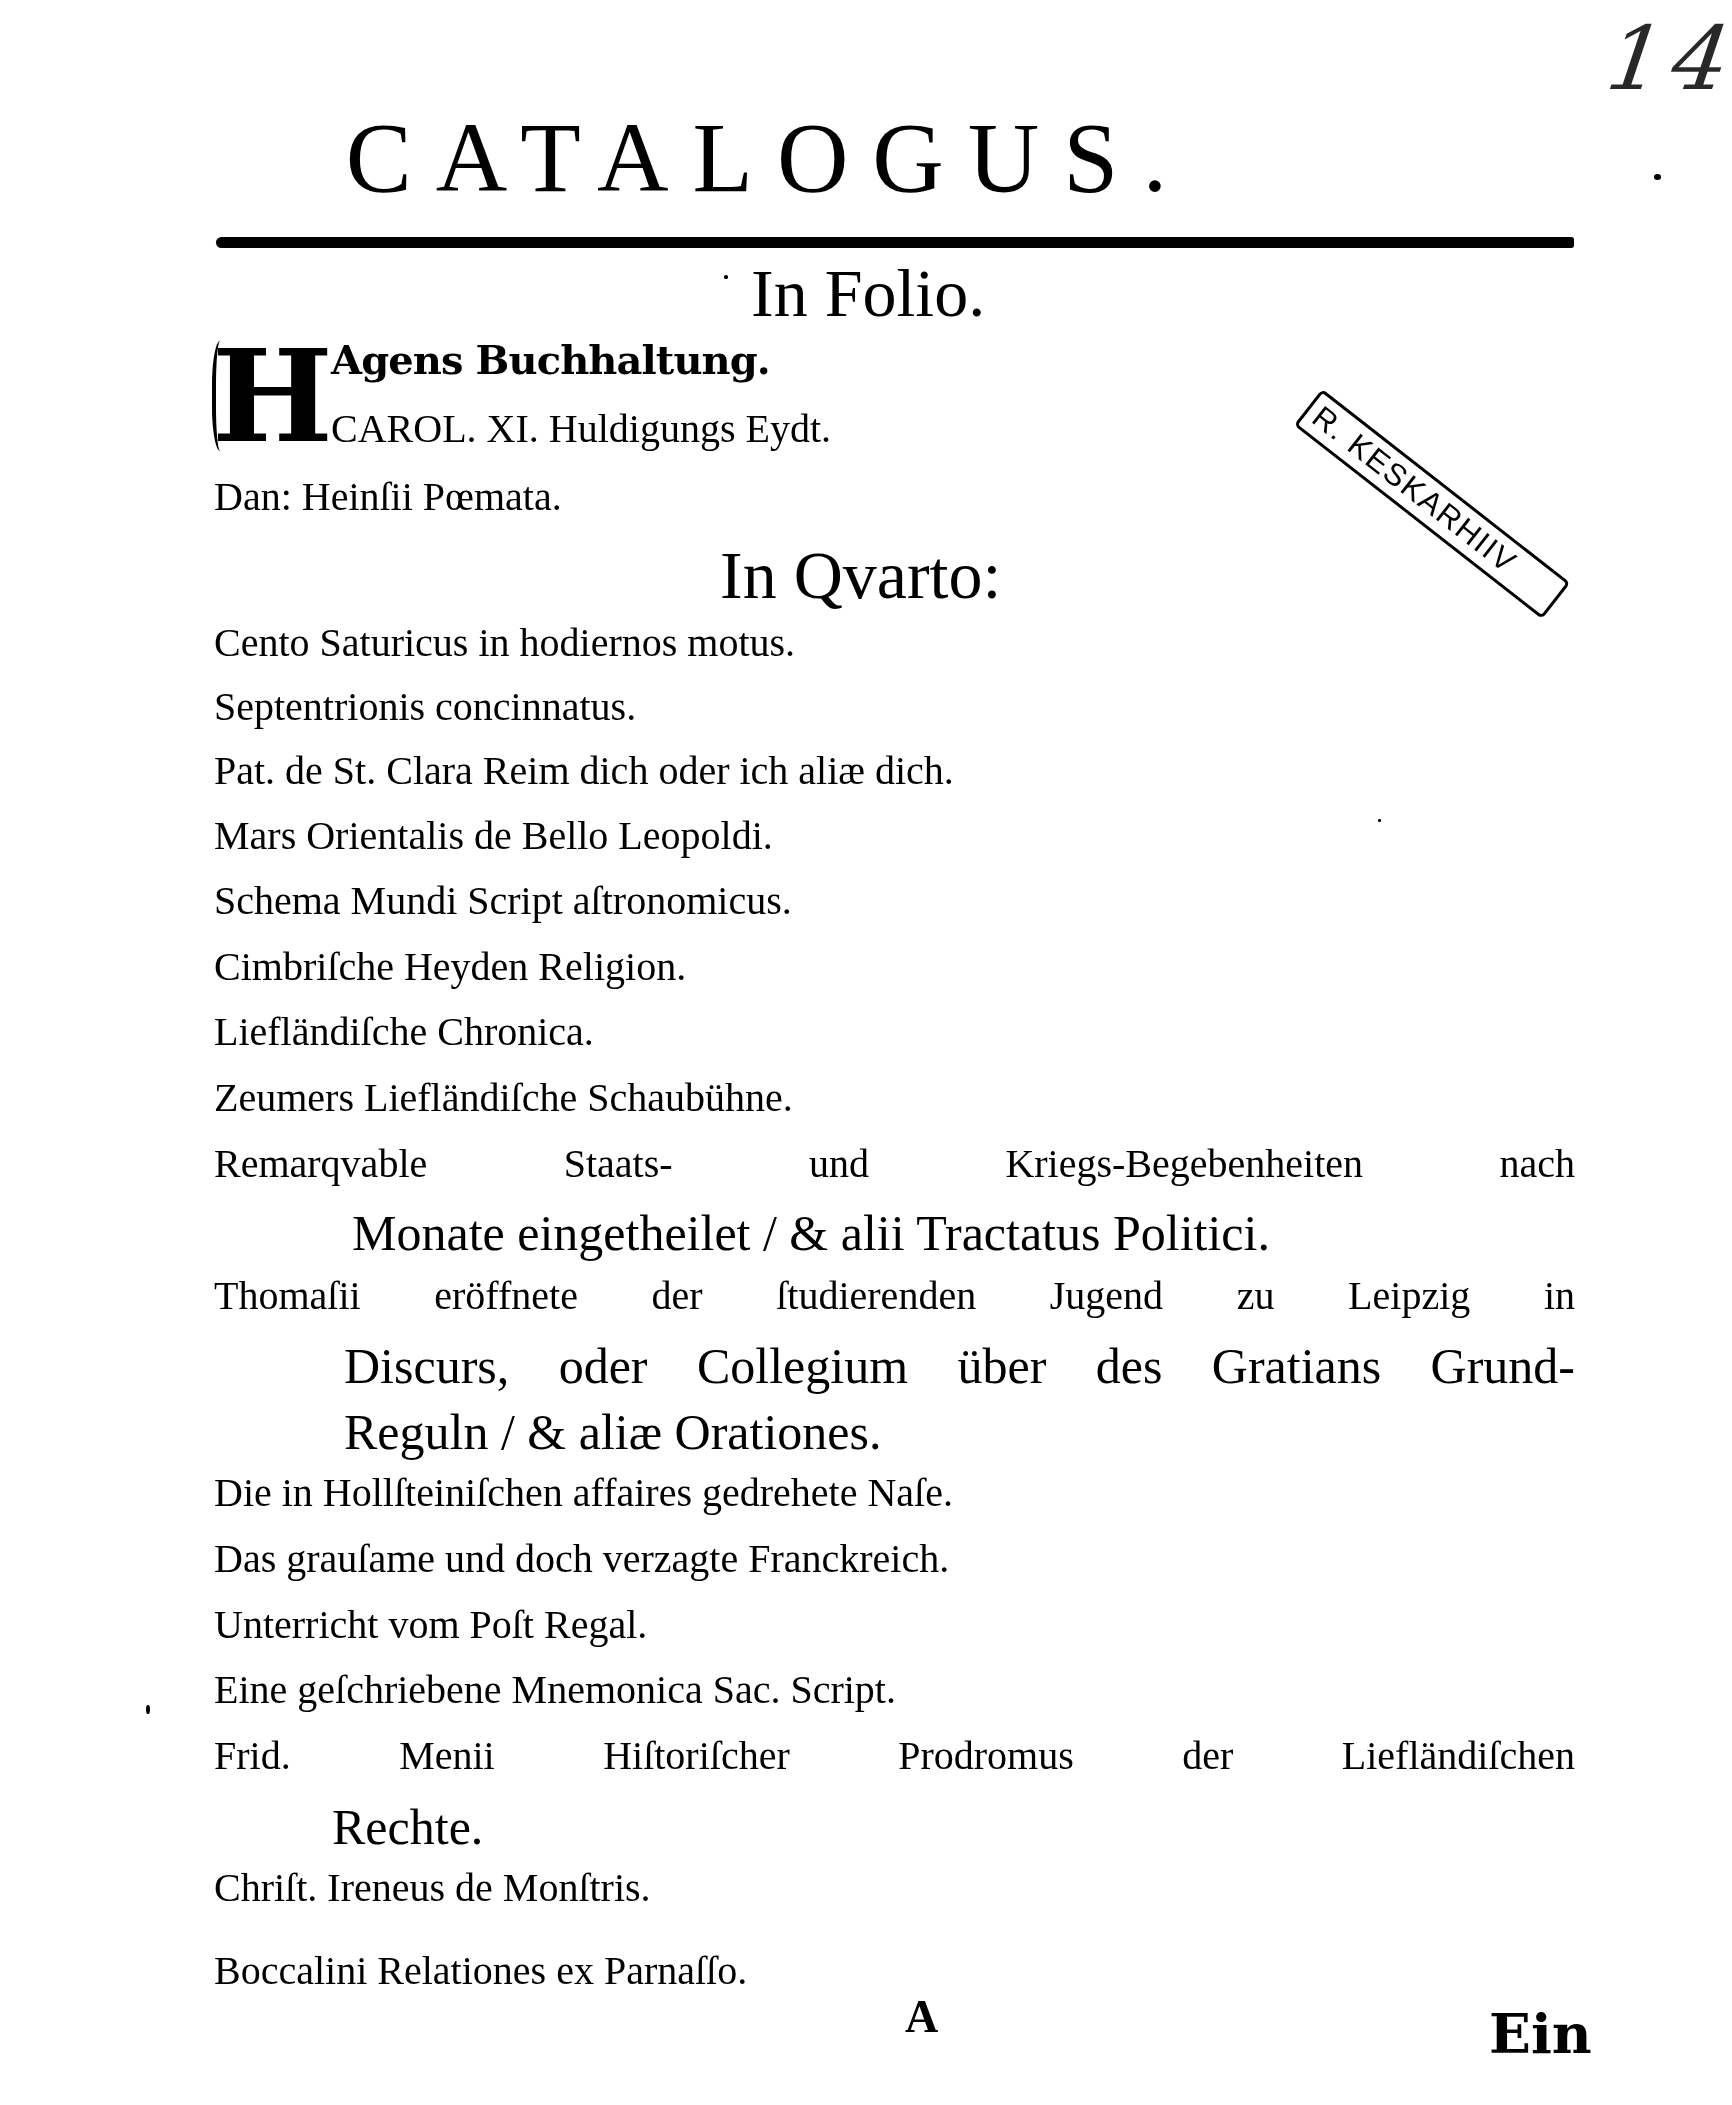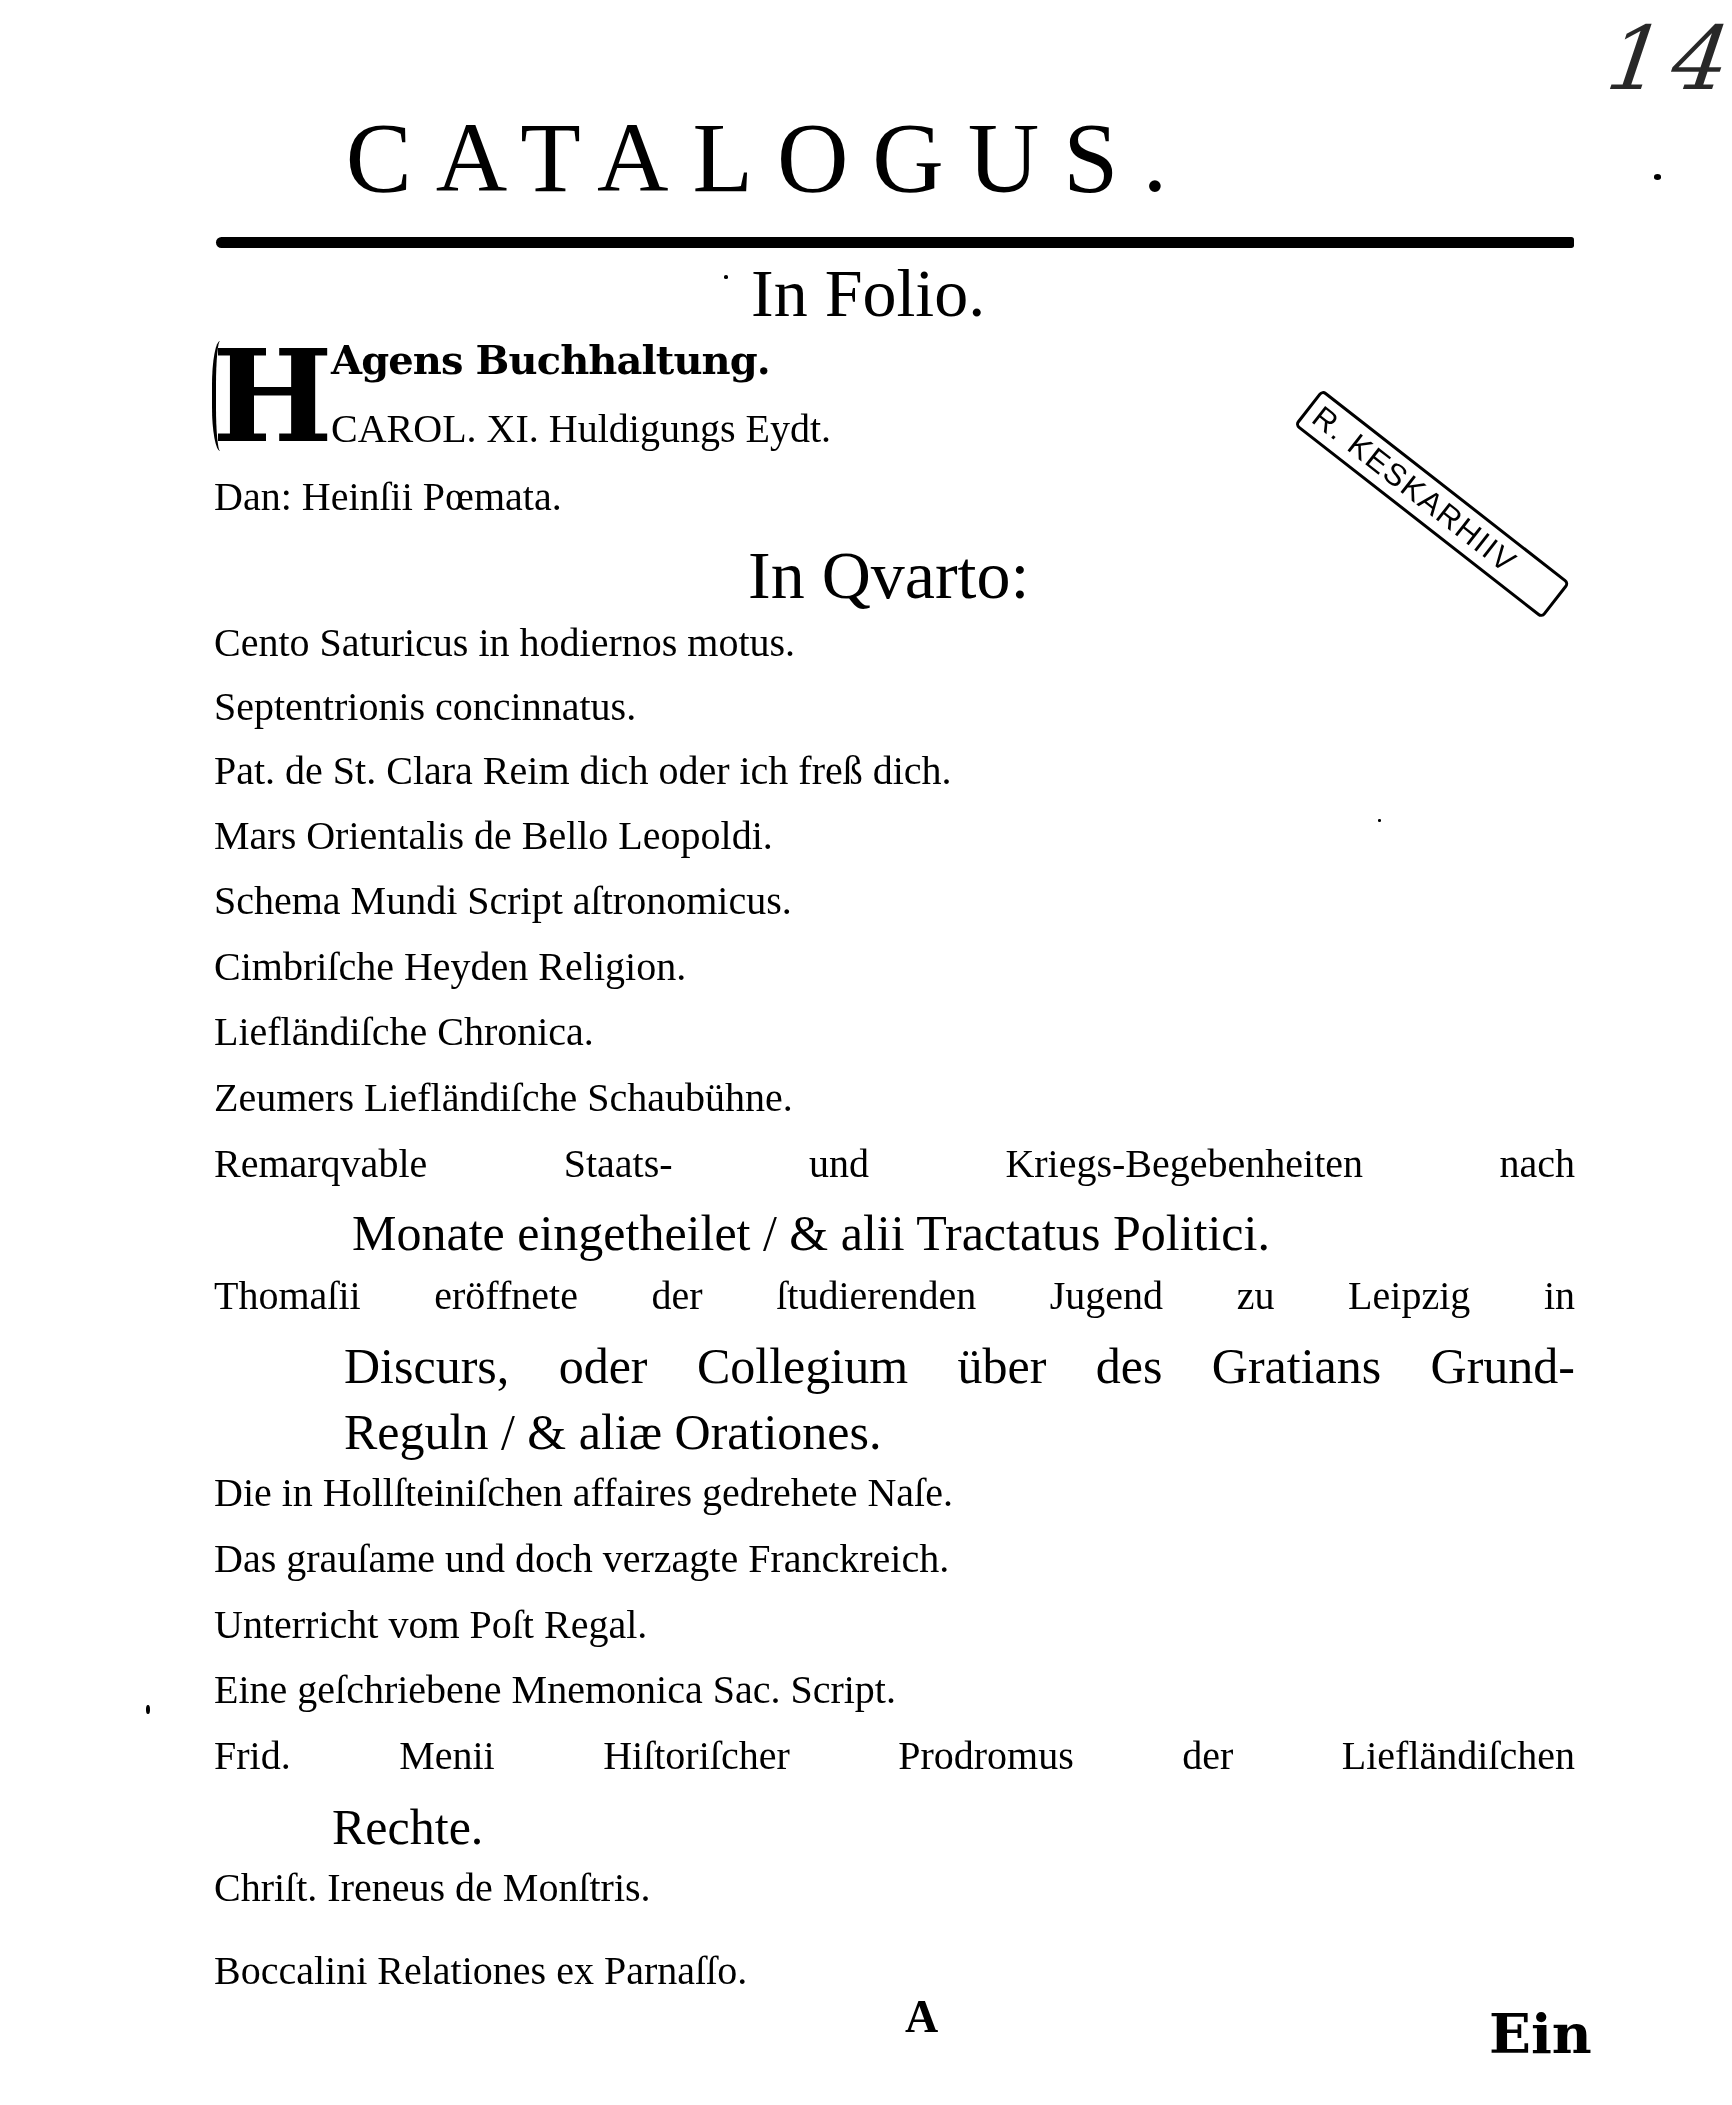--- a/index.html
+++ b/index.html
@@ -54,21 +54,21 @@
       background: #000;
       border-radius: 5.5px 2.7px 2.7px 5.5px;
     }
     .section-heading {
       position: absolute;
       font-size: 68px;
       line-height: 1;
       white-space: nowrap;
     }
     .sec-folio { left: 751px; top: 259px; }
-    .sec-quarto { left: 748px; top: 541px; }
+    .sec-quarto { left: 720px; top: 541px; }
     .stamp {
       position: absolute;
       left: 1308px;
       top: 384px;
       width: 302px;
       height: 40px;
       border: 3.7px solid #000;
       border-radius: 5.5px;
       transform: rotate(38deg);
       transform-origin: left center;
@@ -159,21 +159,21 @@
   <div class="drop-cap">H</div>
 
   <div class="entry frak" style="left:331px; top:340px;">Agens Buchhaltung.</div>
   <div class="entry" style="left:331px; top:409px;">CAROL. XI. Huldigungs Eydt.</div>
   <div class="entry" style="top:477px;">Dan: Heinſii Pœmata.</div>
 
   <div class="section-heading sec-quarto">In Qvarto:</div>
 
   <div class="entry" style="top:623px;">Cento Saturicus in hodiernos motus.</div>
   <div class="entry" style="top:687px;">Septentrionis concinnatus.</div>
-  <div class="entry" style="top:751px;">Pat. de St. Clara Reim dich oder ich freß dich.</div>
+  <div class="entry" style="top:751px;">Pat. de St. Clara Reim dich oder ich aliæ dich.</div>
   <div class="entry" style="top:816px;">Mars Orientalis de Bello Leopoldi.</div>
   <div class="entry" style="top:881px;">Schema Mundi Script aſtronomicus.</div>
   <div class="entry" style="top:947px;">Cimbriſche Heyden Religion.</div>
   <div class="entry" style="top:1012px;">Liefländiſche Chronica.</div>
   <div class="entry" style="top:1078px;">Zeumers Liefländiſche Schaubühne.</div>
 
   <div class="entry justified" style="top:1144px;">Remarqvable Staats- und Kriegs-Begebenheiten nach</div>
   <div class="entry cont" style="left:352px; top:1208px;">Monate eingetheilet / &amp; alii Tractatus Politici.</div>
 
   <div class="entry justified" style="top:1276px;">Thomaſii eröffnete der ſtudierenden Jugend zu Leipzig in</div>

